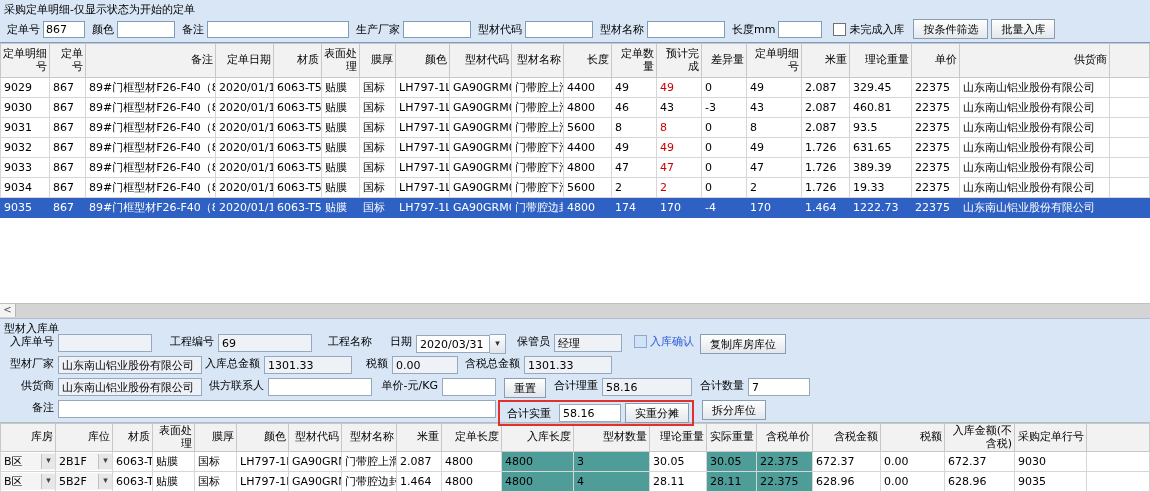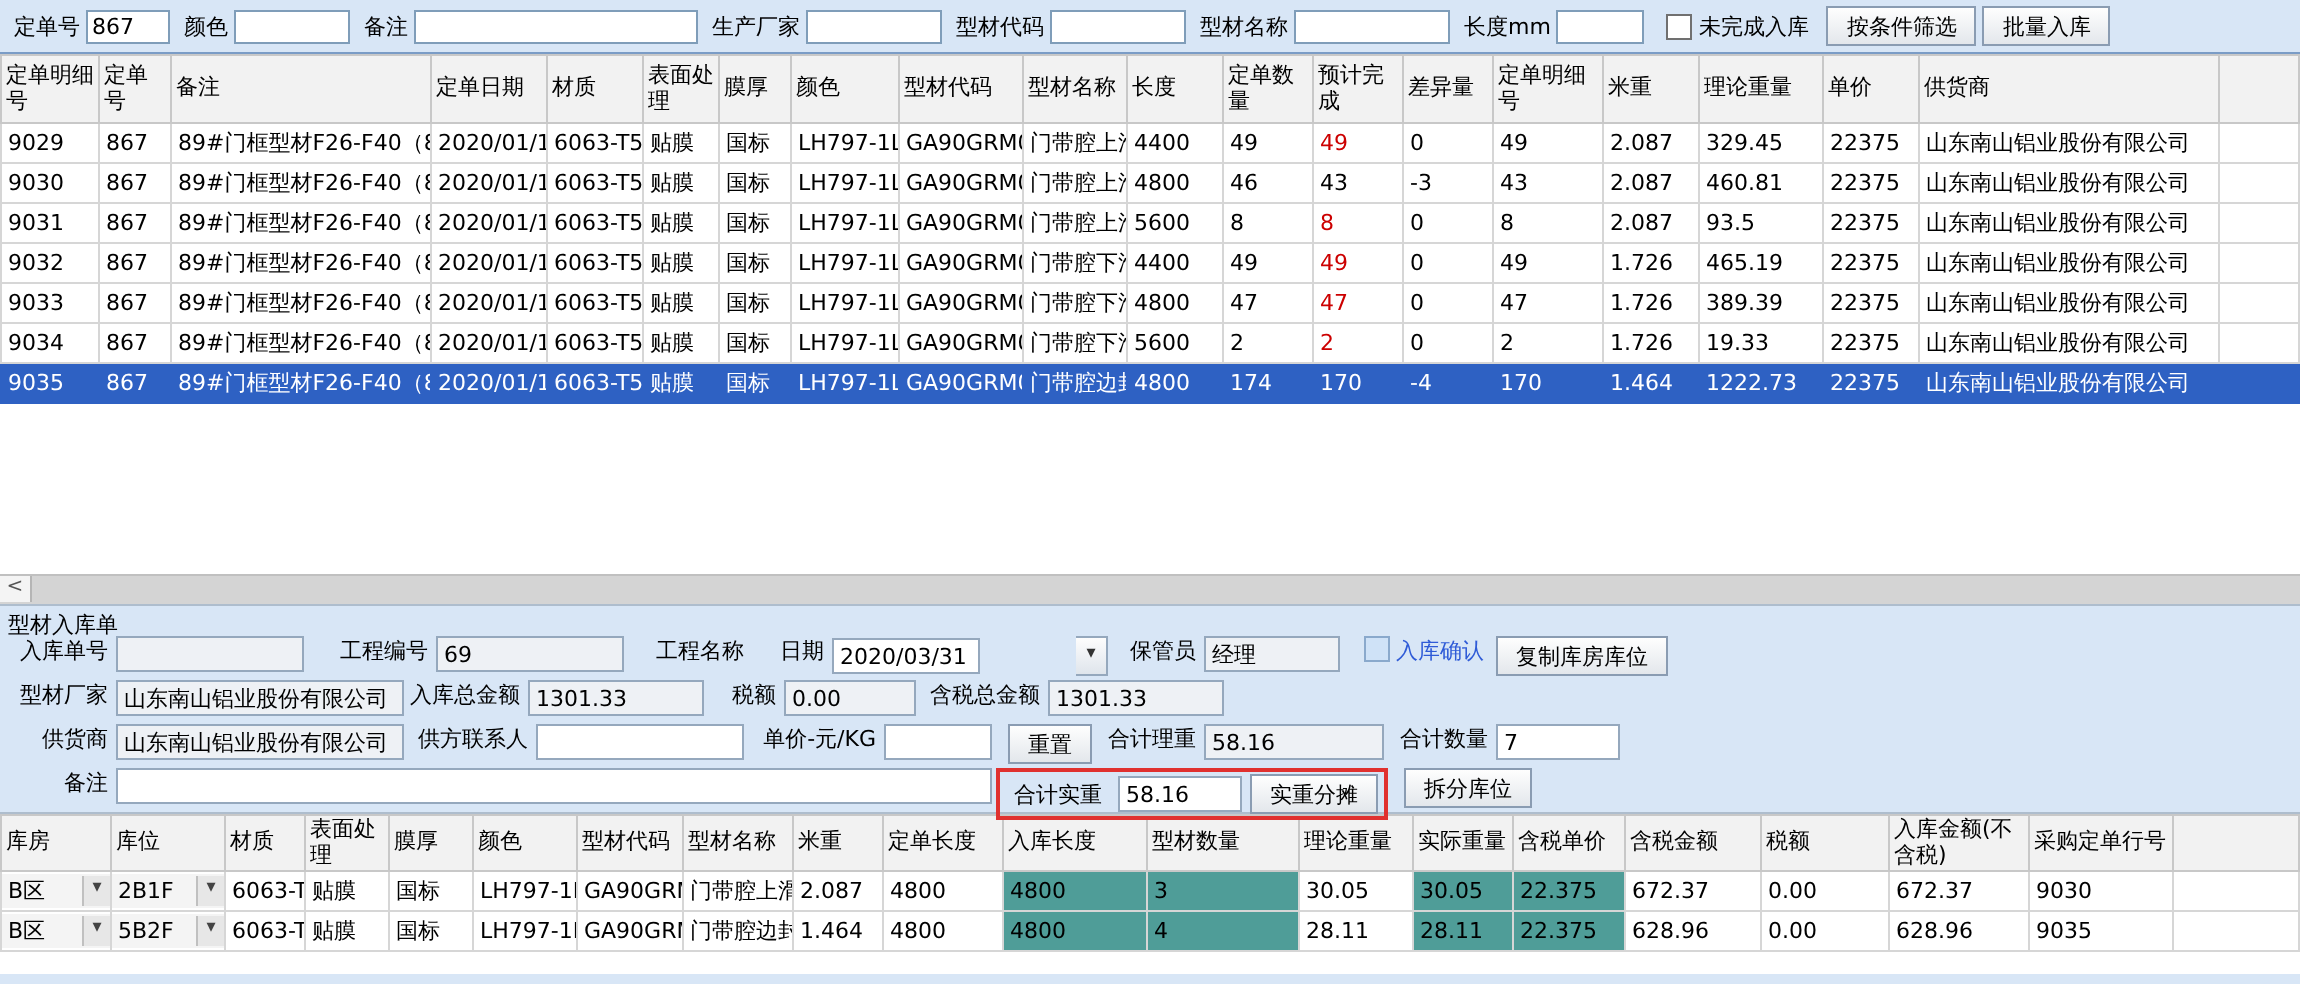--- a/index.html
+++ b/index.html
@@ -17,21 +17,21 @@
     font-family:inherit;padding:0 2px;}
   .btn{height:20px;border:1px solid #8a9cb2;background:linear-gradient(#fefefe,#e3e7ec);
     font-size:11px;font-family:inherit;padding:0 9px;white-space:nowrap;cursor:default;}
   .cb{display:inline-block;width:11px;height:11px;background:#fff;border:1px solid #707070;
     vertical-align:middle;}
   .cb.blue{background:#cfe2f7;border-color:#8aa9cc;}
   
   .toptable-wrap{position:relative;background:#fff;height:275px;border-top:1px solid #7a9cc6;
     border-bottom:1px solid #aebdcd;}
   table{border-collapse:collapse;table-layout:fixed;font-size:11px;width:1150px;}
-  th{background:#f2f2f2;border:1px solid #c8c8c8;font-weight:normal;text-align:left;
+  th{background:#f2f2f2;border:1px solid #c8c8c8;font-weight:normal;text-align:right;
     padding:1px 2px;line-height:1.15;overflow:hidden;}
   td{border:1px solid #d6d6d6;padding:1px 3px;white-space:nowrap;overflow:hidden;
     height:17px;text-align:left;background:#fff;}
   tr.sel td{background:var(--sel-bg,#2e61c3);color:#fff;border-color:#2e61c3;}
   td.red{color:var(--red-text,#cc0000);}
   td.teal{background:var(--teal,#4f9d98);}
   .combo-cell{display:flex;align-items:center;justify-content:space-between;margin:-1px -3px;
     padding:0 0 0 3px;background:#f4f4f4;height:17px;}
   .combo-arrow{width:13px;height:15px;background:#e7e7e7;border-left:1px solid #c0c0c0;
     text-align:center;line-height:13px;color:#444;font-size:9px;}
@@ -42,33 +42,34 @@
     text-align:center;line-height:12px;color:#555;font-size:10px;}
   .hs-track{flex:1;}
   
   .bottom{padding:0;}
   .sec-title{padding:2px 4px 0 4px;height:13px;}
   .frow{display:flex;align-items:flex-start;height:22px;padding:0 2px;}
   .flabel{text-align:right;padding-right:4px;white-space:nowrap;flex:none;}
   .fld{height:16px;border:1px solid #95a8bd;font-size:11px;font-family:inherit;
     padding:0 3px;flex:none;background:#fff;}
   .fld.ro{background:#eef1f5;}
-  .datewrap{display:flex;flex:none;align-items:center;gap:48px;}
+  .datewrap{display:flex;flex:none;align-items:center;}
   .datebtn{width:15px;height:18px;background:linear-gradient(#fdfdfd,#dfe5ec);
     border:1px solid #95a8bd;border-left:none;text-align:center;line-height:16px;font-size:9px;color:#333;}
   .redbox{display:flex;align-items:center;gap:4px;border:2px solid var(--red-box,#e0312f);
     padding:1px 3px;margin:0 2px;flex:none;}
   .botable-wrap{background:#fff;border-top:1px solid #aebdcd;height:80px;}
   .gap{flex:none;}
 </style>
 </head>
 <body>
 
 <div class="app">
 
+  <div class="title">采购定单明细-仅显示状态为开始的定单</div>
 
   <div class="filterbar">
     <span class="flab">定单号</span>
     <input class="box" style="width: 36px;" value="867">
     <span class="flab">颜色</span>
     <input class="box" style="width: 52px;" value="">
     <span class="flab">备注</span>
     <input class="box" style="width: 136px;" value="">
     <span class="flab">生产厂家</span>
     <input class="box" style="width: 62px;" value="">
@@ -210,21 +211,21 @@
               <td>国标</td>
               <td>LH797-1LL0</td>
               <td>GA90GRM04</td>
               <td>门带腔下滑</td>
               <td>4400</td>
               <td>49</td>
               <td class="red">49</td>
               <td>0</td>
               <td>49</td>
               <td>1.726</td>
-              <td>465.19</td>
+              <td>631.65</td>
               <td>22375</td>
               <td>山东南山铝业股份有限公司</td>
               <td></td>
             </tr>
             <tr>
               <td>9033</td>
               <td>867</td>
               <td>89#门框型材F26-F40（866+867）</td>
               <td>2020/01/13</td>
               <td>6063-T5</td>

